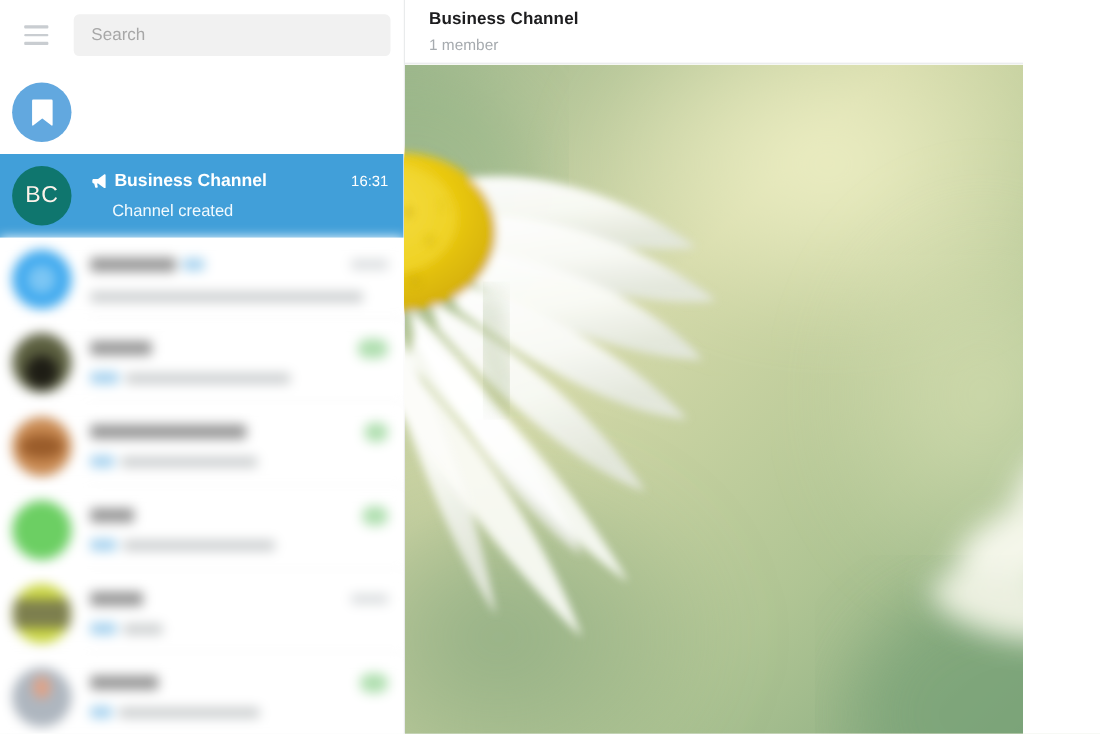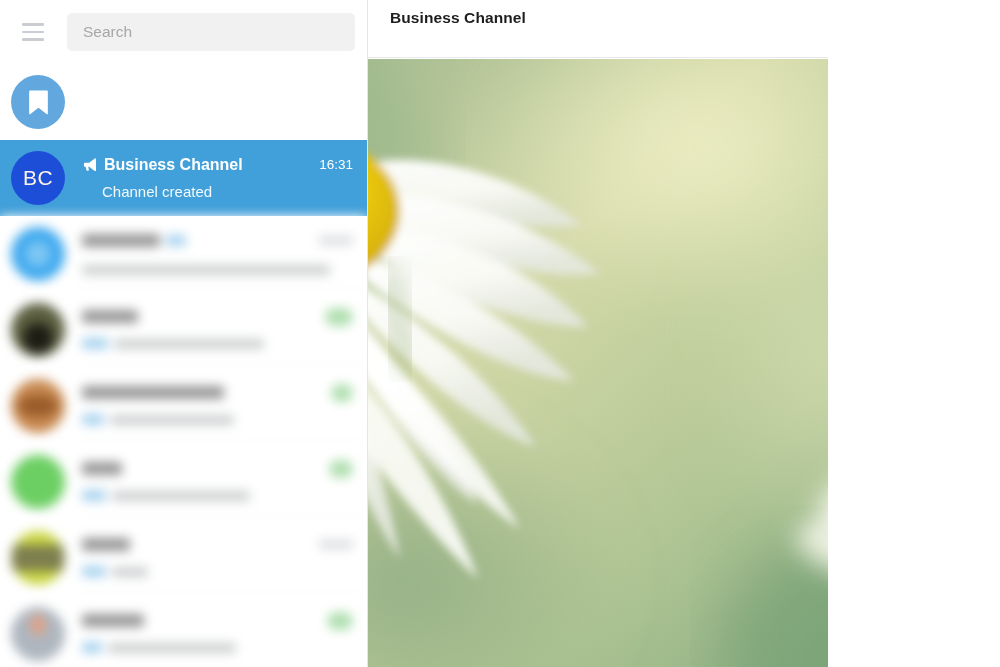--- a/index.html
+++ b/index.html
@@ -8,21 +8,21 @@
     width: 1000px;
     height: 667px;
     overflow: hidden;
     background: #ffffff;
     font-family: "Liberation Sans", "DejaVu Sans", sans-serif;
     -webkit-font-smoothing: antialiased;
   }
 
   #app {
     position: relative;
-    width: 828px;
+    width: 930px;
     height: 667px;
     display: flex;
   }
 
   
   #sidebar {
     position: relative;
     width: 368px;
     height: 667px;
     background: #ffffff;
@@ -105,21 +105,21 @@
     height: 54px;
     border-radius: 50%;
     flex: 0 0 54px;
     display: flex;
     align-items: center;
     justify-content: center;
     overflow: hidden;
     position: relative;
   }
   .avatar.saved  { background: #62a8df; }
-  .avatar.bc     { background: #1d4ed8; }
+  .avatar.bc     { background: #0f766e; }
 
   .avatar-initials {
     color: #fdf2ea;
     font-size: 21px;
     font-weight: 400;
     letter-spacing: 0.5px;
   }
 
   .chat-body {
     flex: 1;
@@ -429,20 +429,21 @@
         </div>
       </div>
 
     </div>
   </div>
 
   <div id="main">
 
     <div id="chat-header">
       <div id="chat-title">Business Channel</div>
+      <div id="chat-subtitle">1 member</div>
     </div>
 
     <div id="wallpaper">
       <svg viewBox="0 0 632 608" preserveAspectRatio="xMidYMid slice">
         <defs>
           <radialGradient id="bgA" cx="30%" cy="22%" r="85%">
             <stop offset="0%" stop-color="#b9c9a0"></stop>
             <stop offset="45%" stop-color="#a8bd8d"></stop>
             <stop offset="100%" stop-color="#8fae7e"></stop>
           </radialGradient>

